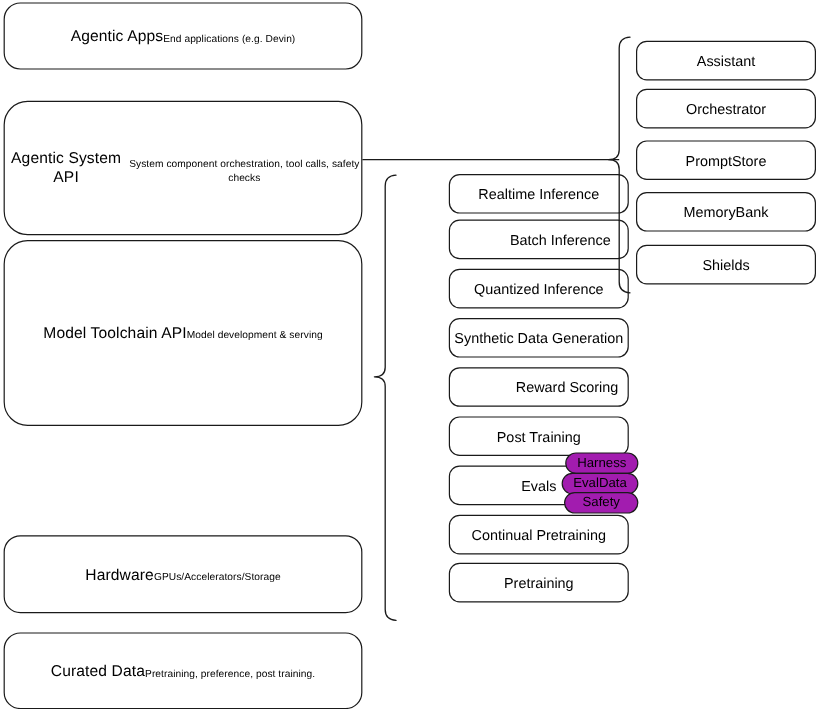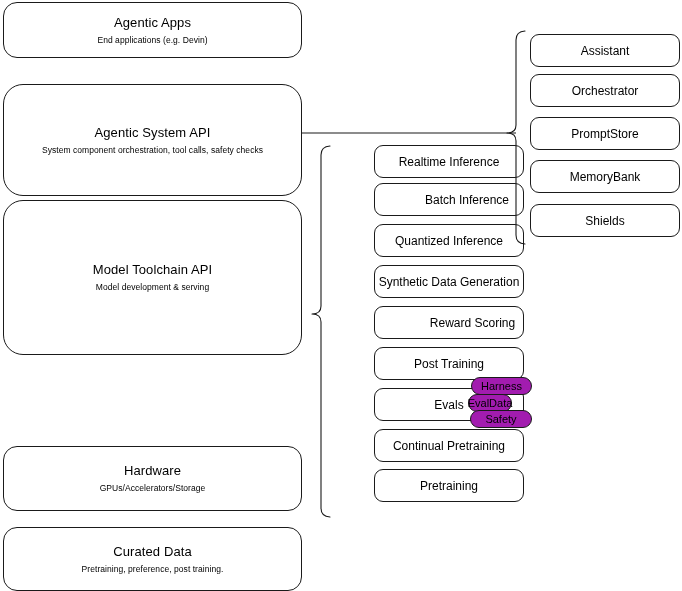--- a/index.html
+++ b/index.html
@@ -18,21 +18,20 @@
     overflow: hidden;
   }
 
   
   .box {
     position: absolute;
     box-sizing: border-box;
     background: #ffffff;
     border: 1px solid #1a1a1a;
     display: flex;
-    flex-direction: column;
     align-items: center;
     justify-content: center;
     text-align: center;
   }
 
   
   .layer {
     border-radius: 14px;
     left: 3px;
     width: 299px;
@@ -151,21 +150,21 @@
   <div class="box chip mid" style="top:429px;">
     <span>Continual Pretraining</span>
   </div>
   <div class="box chip mid" style="top:469px;">
     <span>Pretraining</span>
   </div>
 
   <div class="pill" style="left:471px; top:377px; width:61px;">
     <span>Harness</span>
   </div>
-  <div class="pill" style="left:468px; top:394px; width:44px;">
+  <div class="pill" style="left:468px; top:394px; width:64px;">
     <span>EvalData</span>
   </div>
   <div class="pill" style="left:470px; top:410px; width:62px;">
     <span>Safety</span>
   </div>
 
   <div class="box chip right" style="top:34px;">
     <span>Assistant</span>
   </div>
   <div class="box chip right" style="top:74px;">

